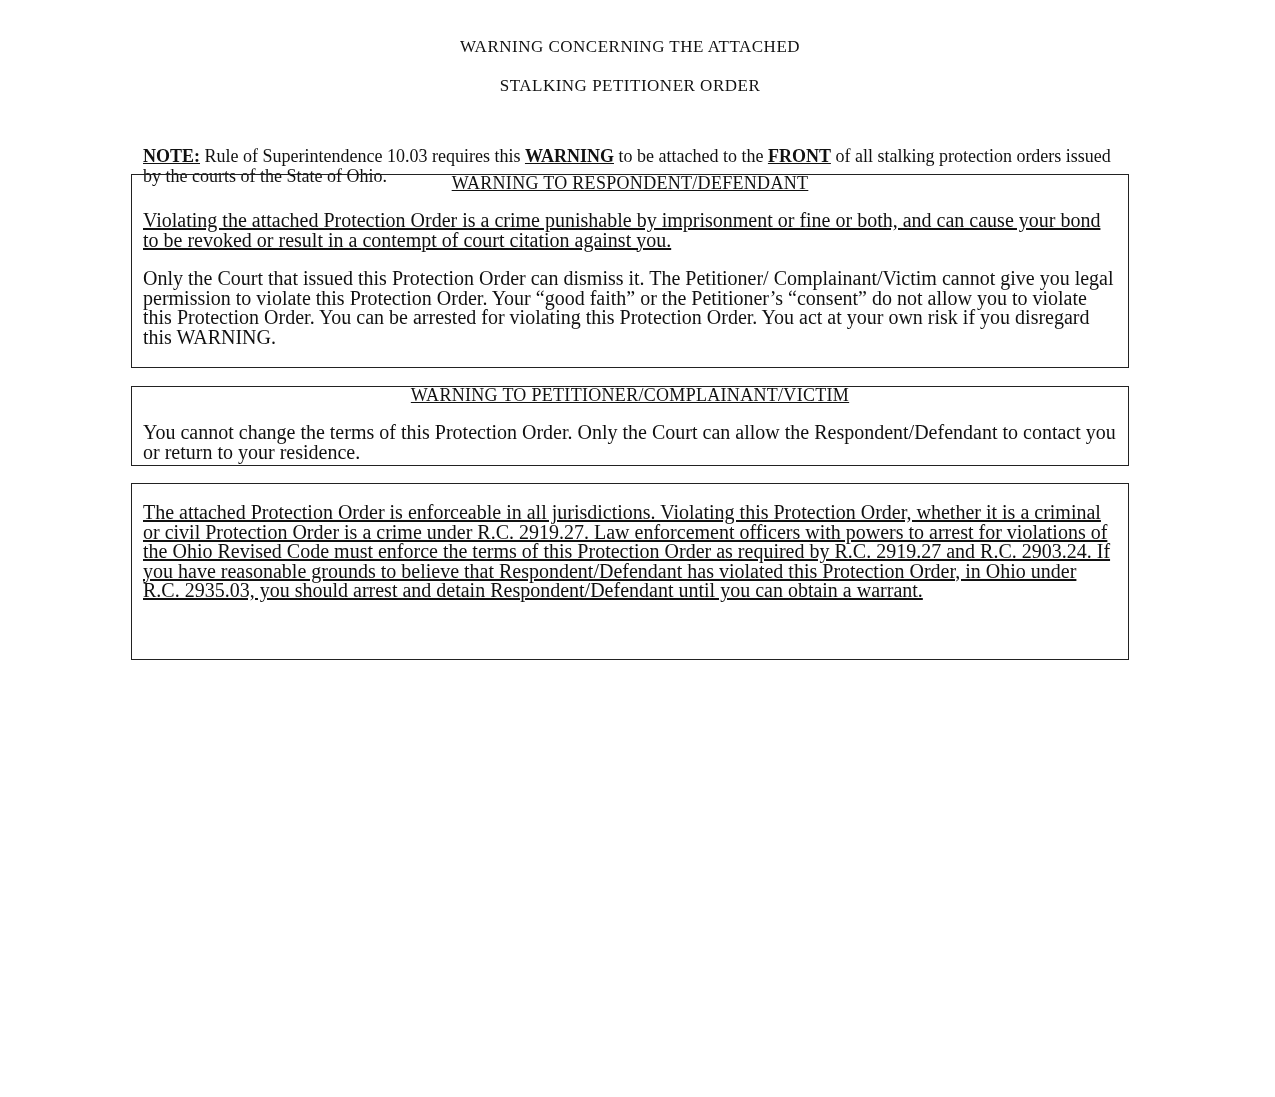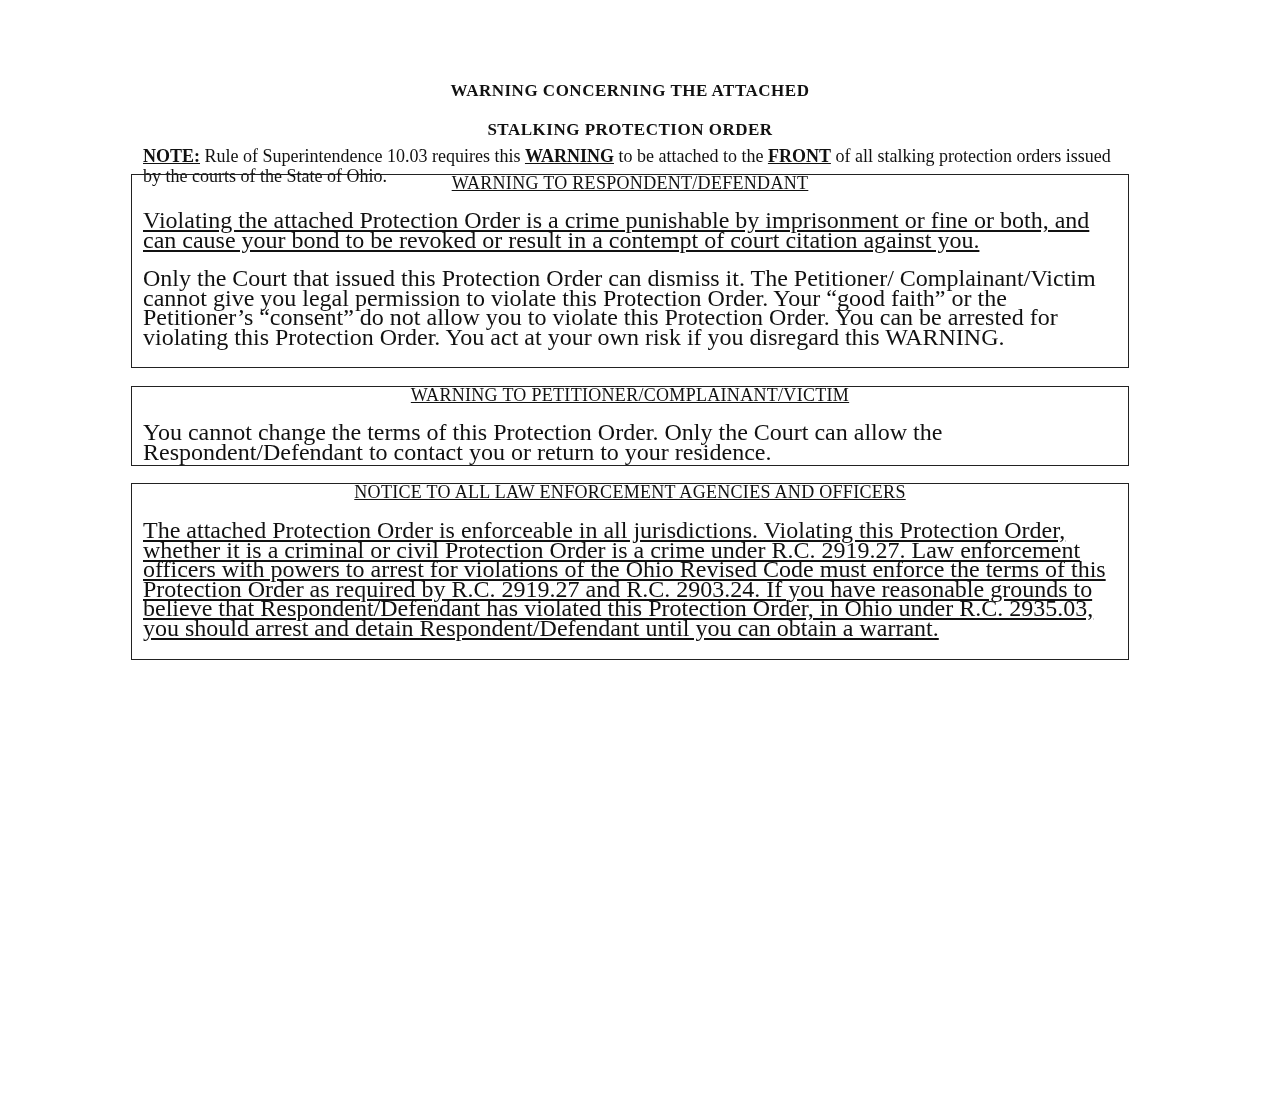--- a/index.html
+++ b/index.html
@@ -1,55 +1,54 @@
 <!DOCTYPE html>
 <html><head>
 <meta charset="utf-8">
 <style>
   html, body { margin:0; padding:0; background:#ffffff; }
   body { width:1275px; height:1097px; position:relative; overflow:hidden;
          font-family:"Liberation Serif","DejaVu Serif",serif; color:#111; }
   .title { position:absolute; left:0; width:1260px; text-align:center;
-           font-weight:bold; font-size:17px; letter-spacing:0.5px;margin-top:44px; }
+           font-weight:normal; font-size:17px; letter-spacing:0.5px; }
   .t1 { top:37px; }
   .t2 { top:76px; }
   .note { position:absolute; left:143px; top:114px; width:980px; font-size:18px; line-height:20px;margin-top:32px; }
   .note b { font-weight:bold; }
   .u { text-decoration:underline; }
   .box { position:absolute; left:131px; width:998px; border:1.5px solid #222; box-sizing:border-box; }
   .box1 { top:174px; height:194px; }
   .box2 { top:386px; height:80px; }
   .box3 { top:483px; height:177px; }
   .box-title { text-align:center; font-size:18px; line-height:20px; margin-top:0; text-decoration:underline; letter-spacing:0.3px; }
-  .para { margin:0 10px 0 11px; font-size:24px; line-height:19.5px; }
+  .para { margin:0 10px 0 11px; font-size:20px; line-height:19.5px; }
   .box1 .box-title { margin-top:-2px; }
   .box1 .p1 { margin-top:18px; }
   .box1 .p2 { margin-top:19px; }
   .box2 .box-title { margin-top:-2px; }
   .box2 .p1 { margin-top:18px; }
   .box3 .box-title { margin-top:-2px; }
   .box3 .p1 { margin-top:19px;text-decoration:underline; }
 </style>
 </head>
 <body>
 
 <div class="title t1">WARNING CONCERNING THE ATTACHED</div>
-<div class="title t2">STALKING PROTECTION ORDER</div>
+<div class="title t2">STALKING PETITIONER ORDER</div>
 
 <div class="note">
   <b class="u">NOTE:</b><span> Rule of Superintendence 10.03 requires this </span><b class="u">WARNING</b><span> to be attached to the </span><b class="u">FRONT</b><span> of all stalking protection orders issued by the courts of the State of Ohio.</span>
 </div>
 
 <div class="box box1">
   <div class="box-title">WARNING TO RESPONDENT/DEFENDANT</div>
   <p class="para p1 u">Violating the attached Protection Order is a crime punishable by imprisonment or fine or both, and can cause your bond to be revoked or result in a contempt of court citation against you.</p>
   <p class="para p2">Only the Court that issued this Protection Order can dismiss it.  The Petitioner/ Complainant/Victim cannot give you legal permission to violate this Protection Order.  Your “good faith” or the Petitioner’s “consent” do not allow you to violate this Protection Order.  You can be arrested for violating this Protection Order.  You act at your own risk if you disregard this WARNING.</p>
 </div>
 
 <div class="box box2">
   <div class="box-title">WARNING TO PETITIONER/COMPLAINANT/VICTIM</div>
   <p class="para p1">You cannot change the terms of this Protection Order.  Only the Court can allow the Respondent/Defendant to contact you or return to your residence.</p>
 </div>
 
 <div class="box box3">
-  <div class="box-title">NOTICE TO ALL LAW ENFORCEMENT AGENCIES AND OFFICERS</div>
   <p class="para p1">The attached Protection Order is enforceable in all jurisdictions.  Violating this Protection Order, whether it is a criminal or civil Protection Order is a crime under R.C. 2919.27.  Law enforcement officers with powers to arrest for violations of the Ohio Revised Code must enforce the terms of this Protection Order as required by R.C. 2919.27 and R.C. 2903.24.  If you have reasonable grounds to believe that Respondent/Defendant has violated this Protection Order, in Ohio under R.C. 2935.03, you should arrest and detain Respondent/Defendant until you can obtain a warrant.</p>
 </div>
 
 </body></html>

